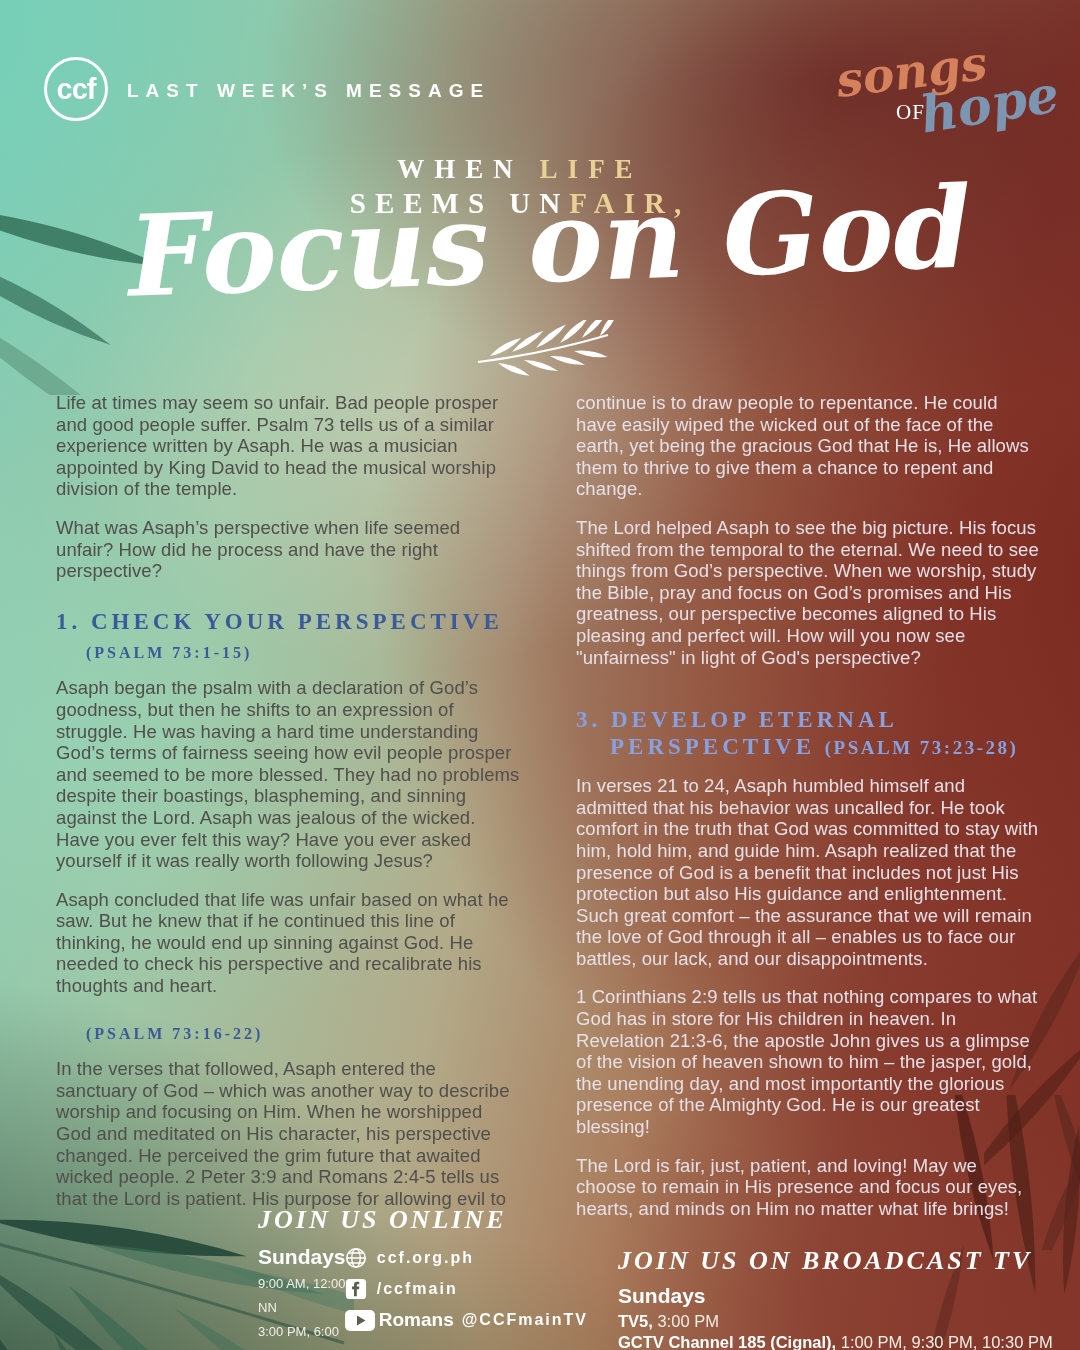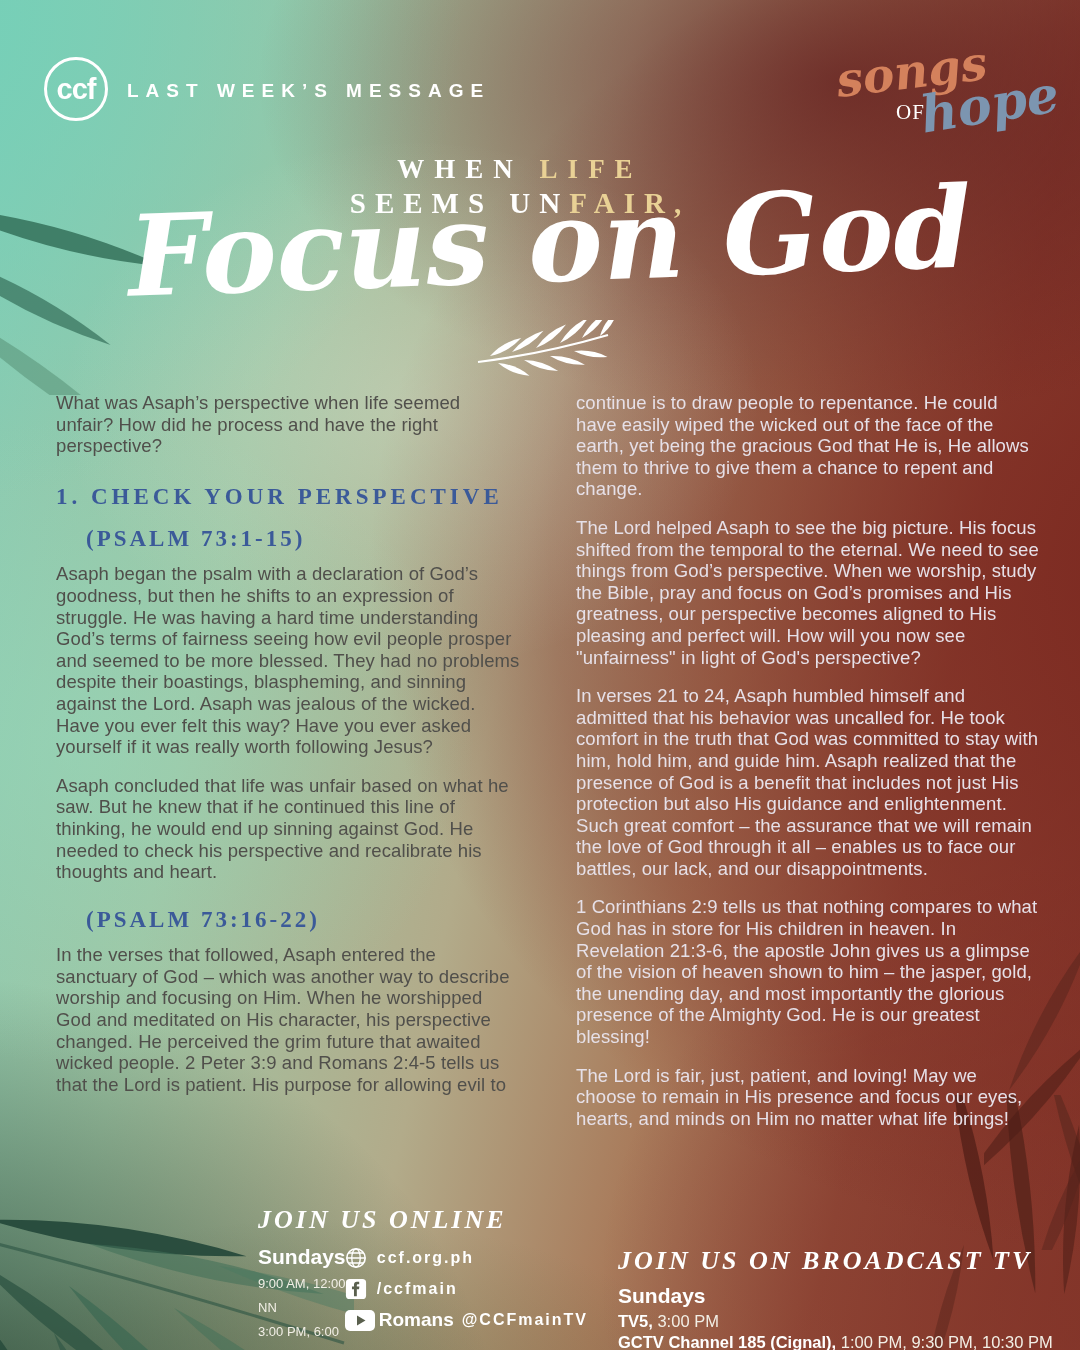--- a/index.html
+++ b/index.html
@@ -41,21 +41,21 @@
   .laurel{left:468px;top:320px;}
 
   
   .col{width:464px;font-size:18.5px;line-height:21.6px;letter-spacing:.1px;}
   .col-left{left:56px;top:392px;color:#504f4b;}
   .col-right{left:576px;top:392px;width:466px;color:#e6e0e8;}
   .col p{margin:0 0 17px 0;}
   .sec{margin:26px 0 14px 0;}
   .sec-r{margin:38px 0 14px 0;}
   .sec-h{font-family:"Liberation Serif",serif;font-weight:bold;font-size:23px;letter-spacing:4px;color:#3b5a99;line-height:27px;}
-  .sec-ref{font-family:"Liberation Serif",serif;font-weight:bold;font-size:23px;letter-spacing:3px;color:#3b5a99;margin-left:30px;margin-top:18px;}
+  .sec-ref{font-family:"Liberation Serif",serif;font-weight:bold;font-size:16px;letter-spacing:3px;color:#3b5a99;margin-left:30px;margin-top:7px;}
   .sec-h3{color:#87a0e0;}
   .sec-h3 .ind{display:block;margin-left:34px;}
   .ref-inline{font-size:19px;letter-spacing:2.5px;}
 
   
   .fo{left:258px;top:1205px;width:330px;color:#fff;}
   .ftv{left:618px;top:1205px;width:440px;color:#fff;margin-top:41px;}
   .f-head{font-family:"Liberation Serif",serif;font-weight:bold;font-size:26px;letter-spacing:3px;white-space:nowrap;font-style:italic;}
   .fo-cols{display:flex;margin-top:10px;}
   .fo-times{width:160px;}
@@ -137,39 +137,46 @@
       <path d="M0 0 Q50 -13 100 0 Q50 13 0 0 Z" transform="translate(114,18) rotate(-46) scale(.36,.42)"></path>
       <path d="M0 0 Q50 -13 100 0 Q50 13 0 0 Z" transform="translate(30,43) rotate(22) scale(.34,.42)"></path>
       <path d="M0 0 Q50 -13 100 0 Q50 13 0 0 Z" transform="translate(56,40) rotate(18) scale(.36,.42)"></path>
       <path d="M0 0 Q50 -13 100 0 Q50 13 0 0 Z" transform="translate(82,36) rotate(14) scale(.36,.42)"></path>
       <path d="M0 0 Q50 -13 100 0 Q50 13 0 0 Z" transform="translate(106,31) rotate(10) scale(.34,.40)"></path>
       <path d="M0 0 Q50 -13 100 0 Q50 13 0 0 Z" transform="translate(132,16) rotate(-55) scale(.30,.40)"></path>
     </g>
   </svg>
 
   <div class="abs col col-left">
+    <p>Life at times may seem so unfair. Bad people prosper and good people suffer. Psalm 73 tells us of a similar experience written by Asaph. He was a musician appointed by King David to head the musical worship division of the temple.</p>
     <p>What was Asaph’s perspective when life seemed unfair? How did he process and have the right perspective?</p>
 
     <div class="sec">
       <div class="sec-h">1. CHECK YOUR PERSPECTIVE</div>
       <div class="sec-ref">(PSALM 73:1-15)</div>
     </div>
     <p>Asaph began the psalm with a declaration of God’s goodness, but then he shifts to an expression of struggle. He was having a hard time understanding God’s terms of fairness seeing how evil people prosper and seemed to be more blessed. They had no problems despite their boastings, blaspheming, and sinning against the Lord. Asaph was jealous of the wicked. Have you ever felt this way? Have you ever asked yourself if it was really worth following Jesus?</p>
     <p>Asaph concluded that life was unfair based on what he saw. But he knew that if he continued this line of thinking, he would end up sinning against God. He needed to check his perspective and recalibrate his thoughts and heart.</p>
 
     <div class="sec">
       <div class="sec-ref">(PSALM 73:16-22)</div>
     </div>
     <p>In the verses that followed, Asaph entered the sanctuary of God – which was another way to describe worship and focusing on Him. When he worshipped God and meditated on His character, his perspective changed. He perceived the grim future that awaited wicked people. 2 Peter 3:9 and Romans 2:4-5 tells us that the Lord is patient. His purpose for allowing evil to</p>
   </div>
 
   <div class="abs col col-right">
     <p>continue is to draw people to repentance. He could have easily wiped the wicked out of the face of the earth, yet being the gracious God that He is, He allows them to thrive to give them a chance to repent and change.</p>
     <p>The Lord helped Asaph to see the big picture. His focus shifted from the temporal to the eternal. We need to see things from God’s perspective. When we worship, study the Bible, pray and focus on God’s promises and His greatness, our perspective becomes aligned to His pleasing and perfect will. How will you now see "unfairness" in light of God's perspective?</p>
 
+    <div class="sec sec-r">
+      <div class="sec-h sec-h3">
+        <span>3. DEVELOP ETERNAL</span>
+        <span class="ind"><span>PERSPECTIVE </span><span class="ref-inline">(PSALM 73:23-28)</span></span>
+      </div>
+    </div>
     <p>In verses 21 to 24, Asaph humbled himself and admitted that his behavior was uncalled for. He took comfort in the truth that God was committed to stay with him, hold him, and guide him. Asaph realized that the presence of God is a benefit that includes not just His protection but also His guidance and enlightenment. Such great comfort – the assurance that we will remain the love of God through it all – enables us to face our battles, our lack, and our disappointments.</p>
     <p>1 Corinthians 2:9 tells us that nothing compares to what God has in store for His children in heaven. In Revelation 21:3-6, the apostle John gives us a glimpse of the vision of heaven shown to him – the jasper, gold, the unending day, and most importantly the glorious presence of the Almighty God. He is our greatest blessing!</p>
     <p>The Lord is fair, just, patient, and loving! May we choose to remain in His presence and focus our eyes, hearts, and minds on Him no matter what life brings!</p>
   </div>
 
   <div class="abs fo">
     <div class="f-head">JOIN US ONLINE</div>
     <div class="fo-cols">
       <div class="fo-times">
         <div class="fo-day">Sundays</div>

